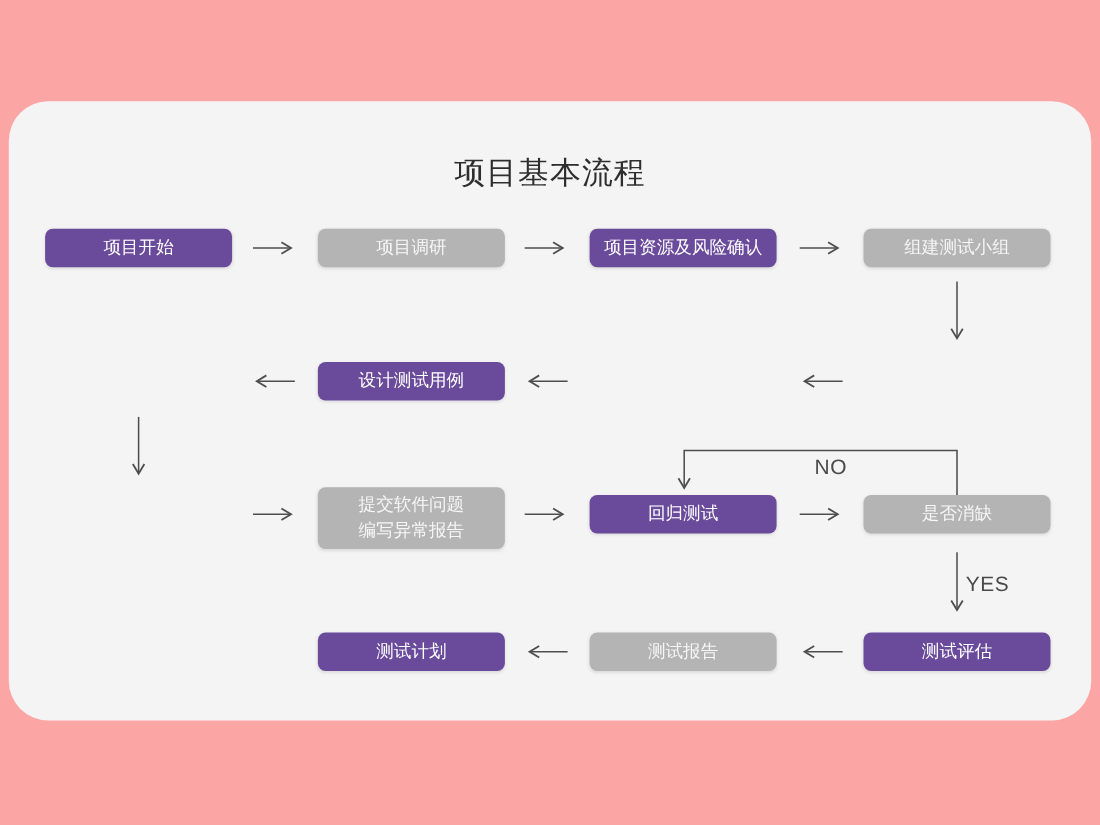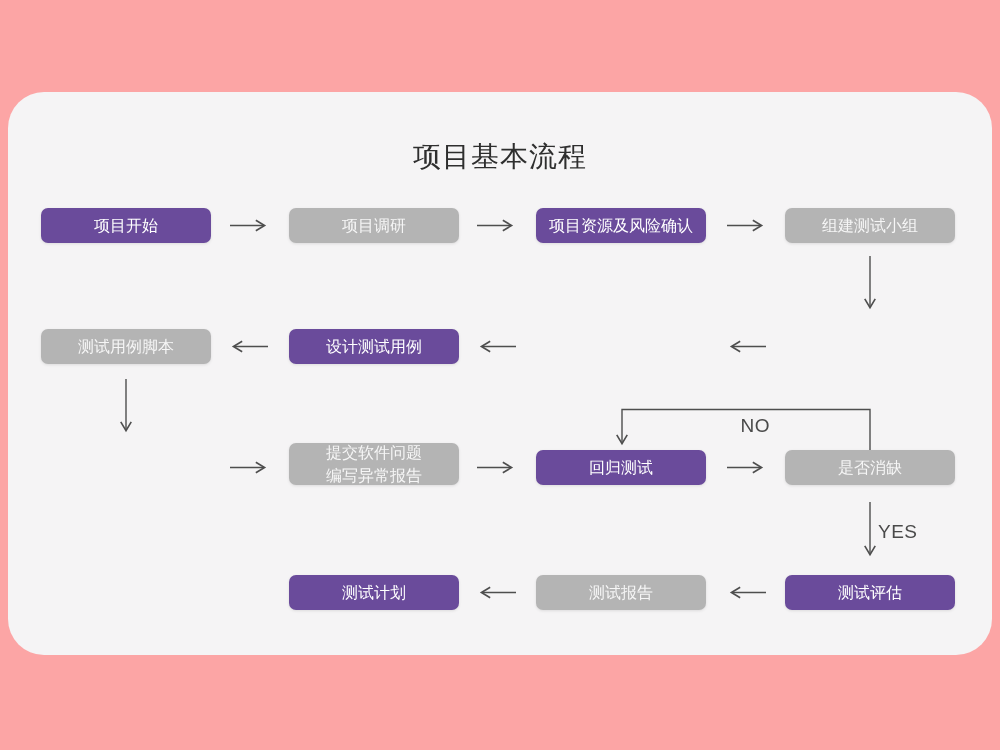--- a/index.html
+++ b/index.html
@@ -45,21 +45,21 @@
     align-items: center;
     justify-content: center;
     text-align: center;
     font-size: 16px;
     line-height: 23px;
     white-space: pre-line;
     box-shadow: 0 1px 3px rgba(0,0,0,0.10);
   }
   .node.purple { background: #6a4b9b; color: #ffffff; }
   .node.gray   { background: #b4b4b4; color: rgba(255,255,255,0.88); }
-  .node.tall   { height: 42px; }
+  .node.tall   { height: 56px; }
   .edge-label {
     position: absolute;
     font-size: 19px;
     line-height: 20px;
     color: #4a4a4a;
     letter-spacing: 0.5px;
   }
   .arrows {
     position: absolute;
     left: 0;
@@ -109,21 +109,20 @@
       <line x1="766" y1="592.5" x2="732" y2="592.5" marker-end="url(#chev)"></line>
       <line x1="516" y1="592.5" x2="482" y2="592.5" marker-end="url(#chev)"></line>
     </g>
   </svg>
 
   <div class="node purple" style="left:41px;  top:208px">项目开始</div>
   <div class="node gray" style="left:289px; top:208px">项目调研</div>
   <div class="node purple" style="left:536px; top:208px">项目资源及风险确认</div>
   <div class="node gray" style="left:785px; top:208px">组建测试小组</div>
 
-  <div class="node gray" style="left:41px;  top:329px">测试用例脚本</div>
   <div class="node purple" style="left:289px; top:329px">设计测试用例</div>
 
   <div class="node gray tall" style="left:289px; top:443px">提交软件问题
 编写异常报告</div>
   <div class="node purple" style="left:536px; top:450px">回归测试</div>
   <div class="node gray" style="left:785px; top:450px">是否消缺</div>
 
   <div class="node purple" style="left:289px; top:575px">测试计划</div>
   <div class="node gray" style="left:536px; top:575px">测试报告</div>
   <div class="node purple" style="left:785px; top:575px">测试评估</div>

